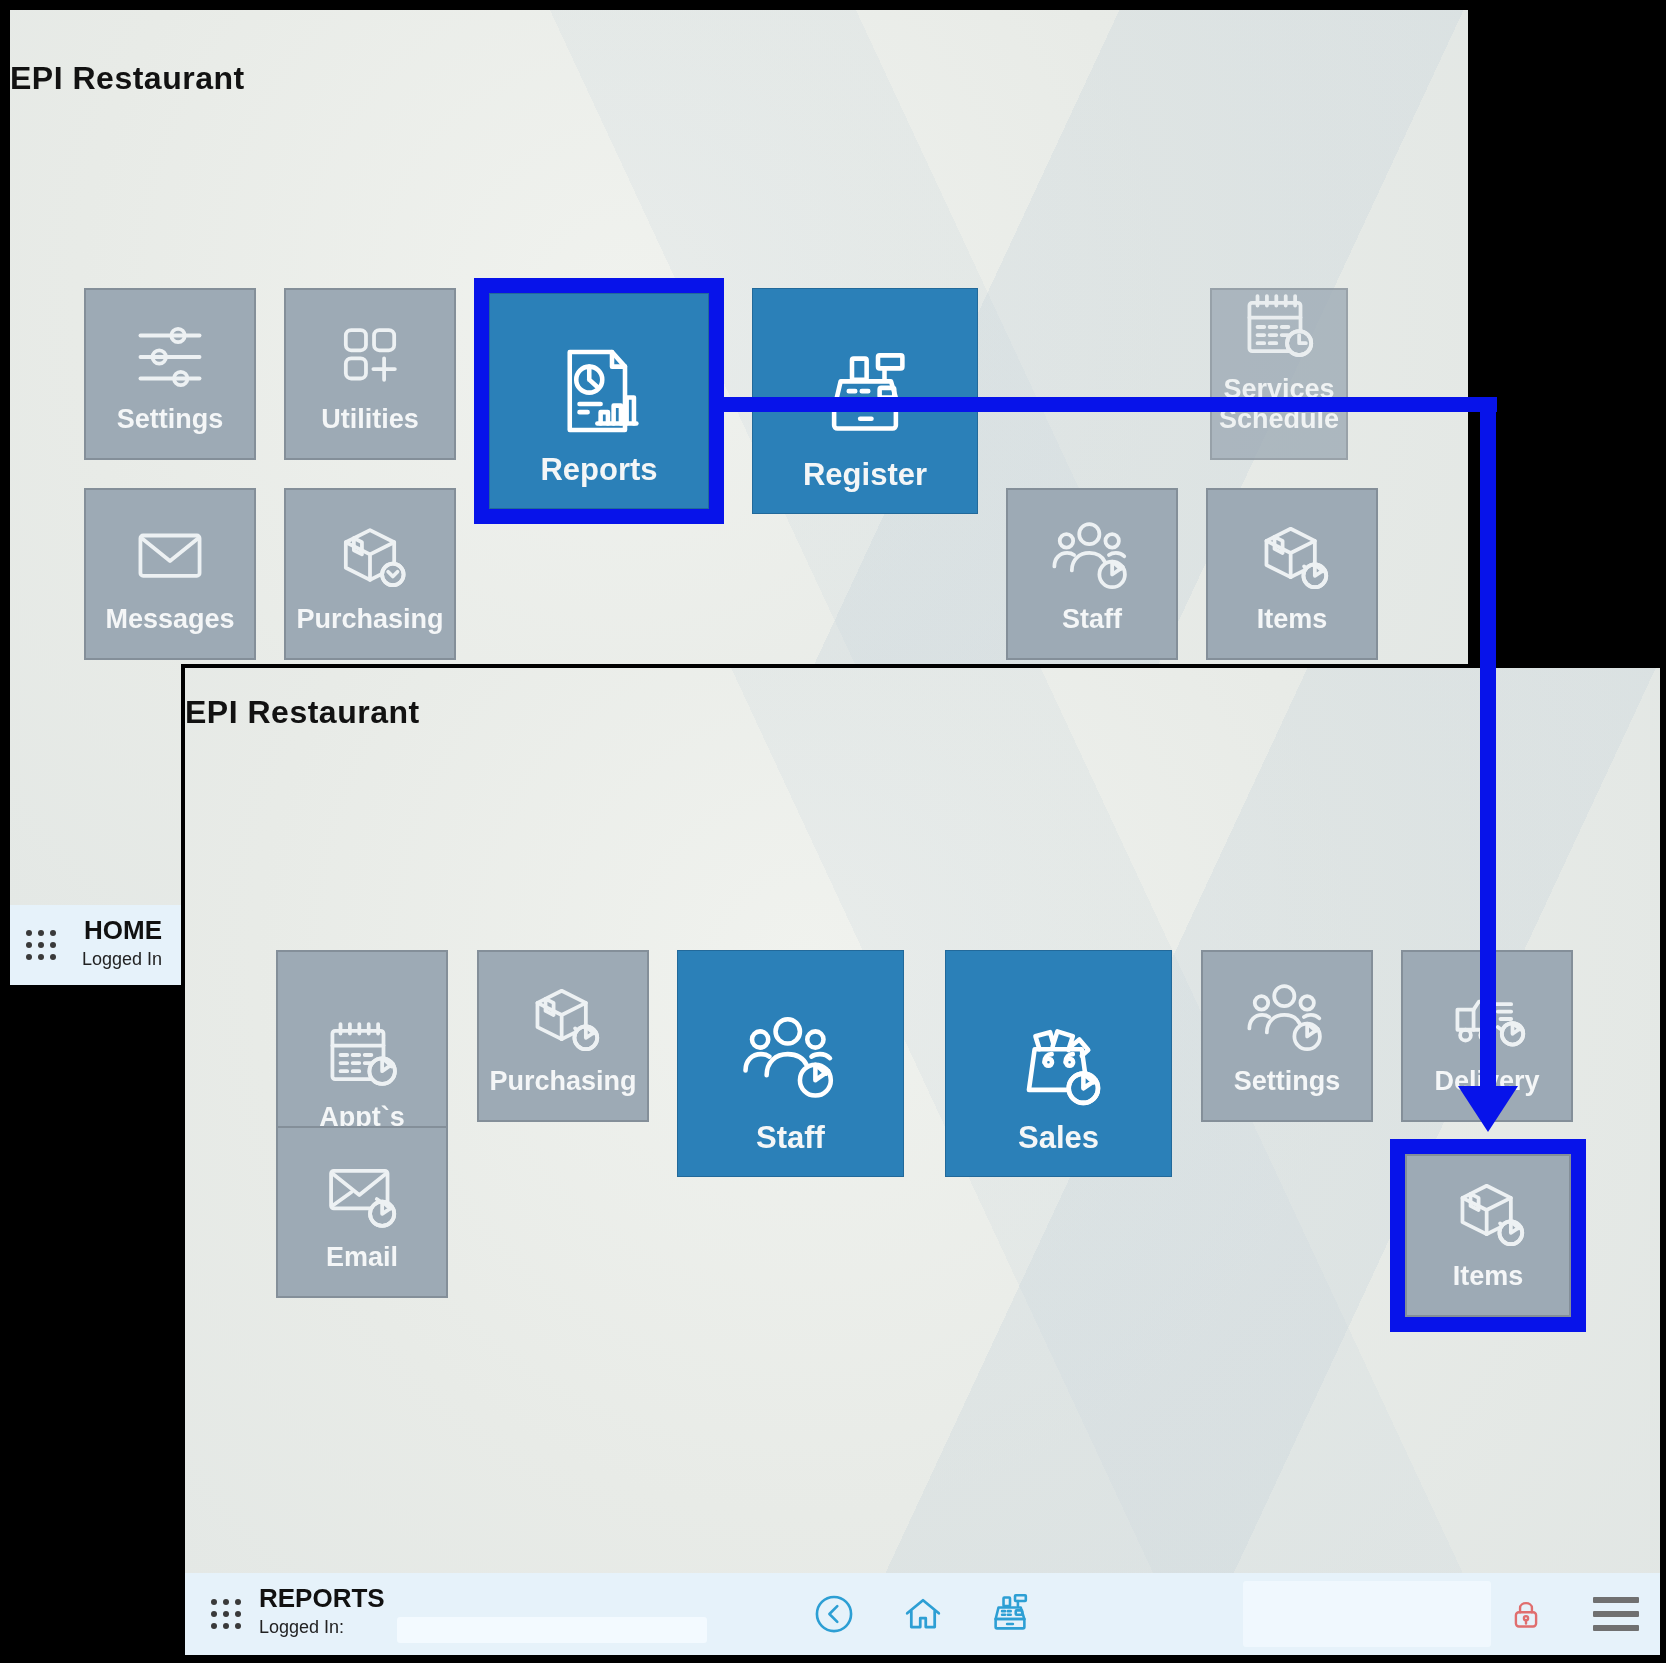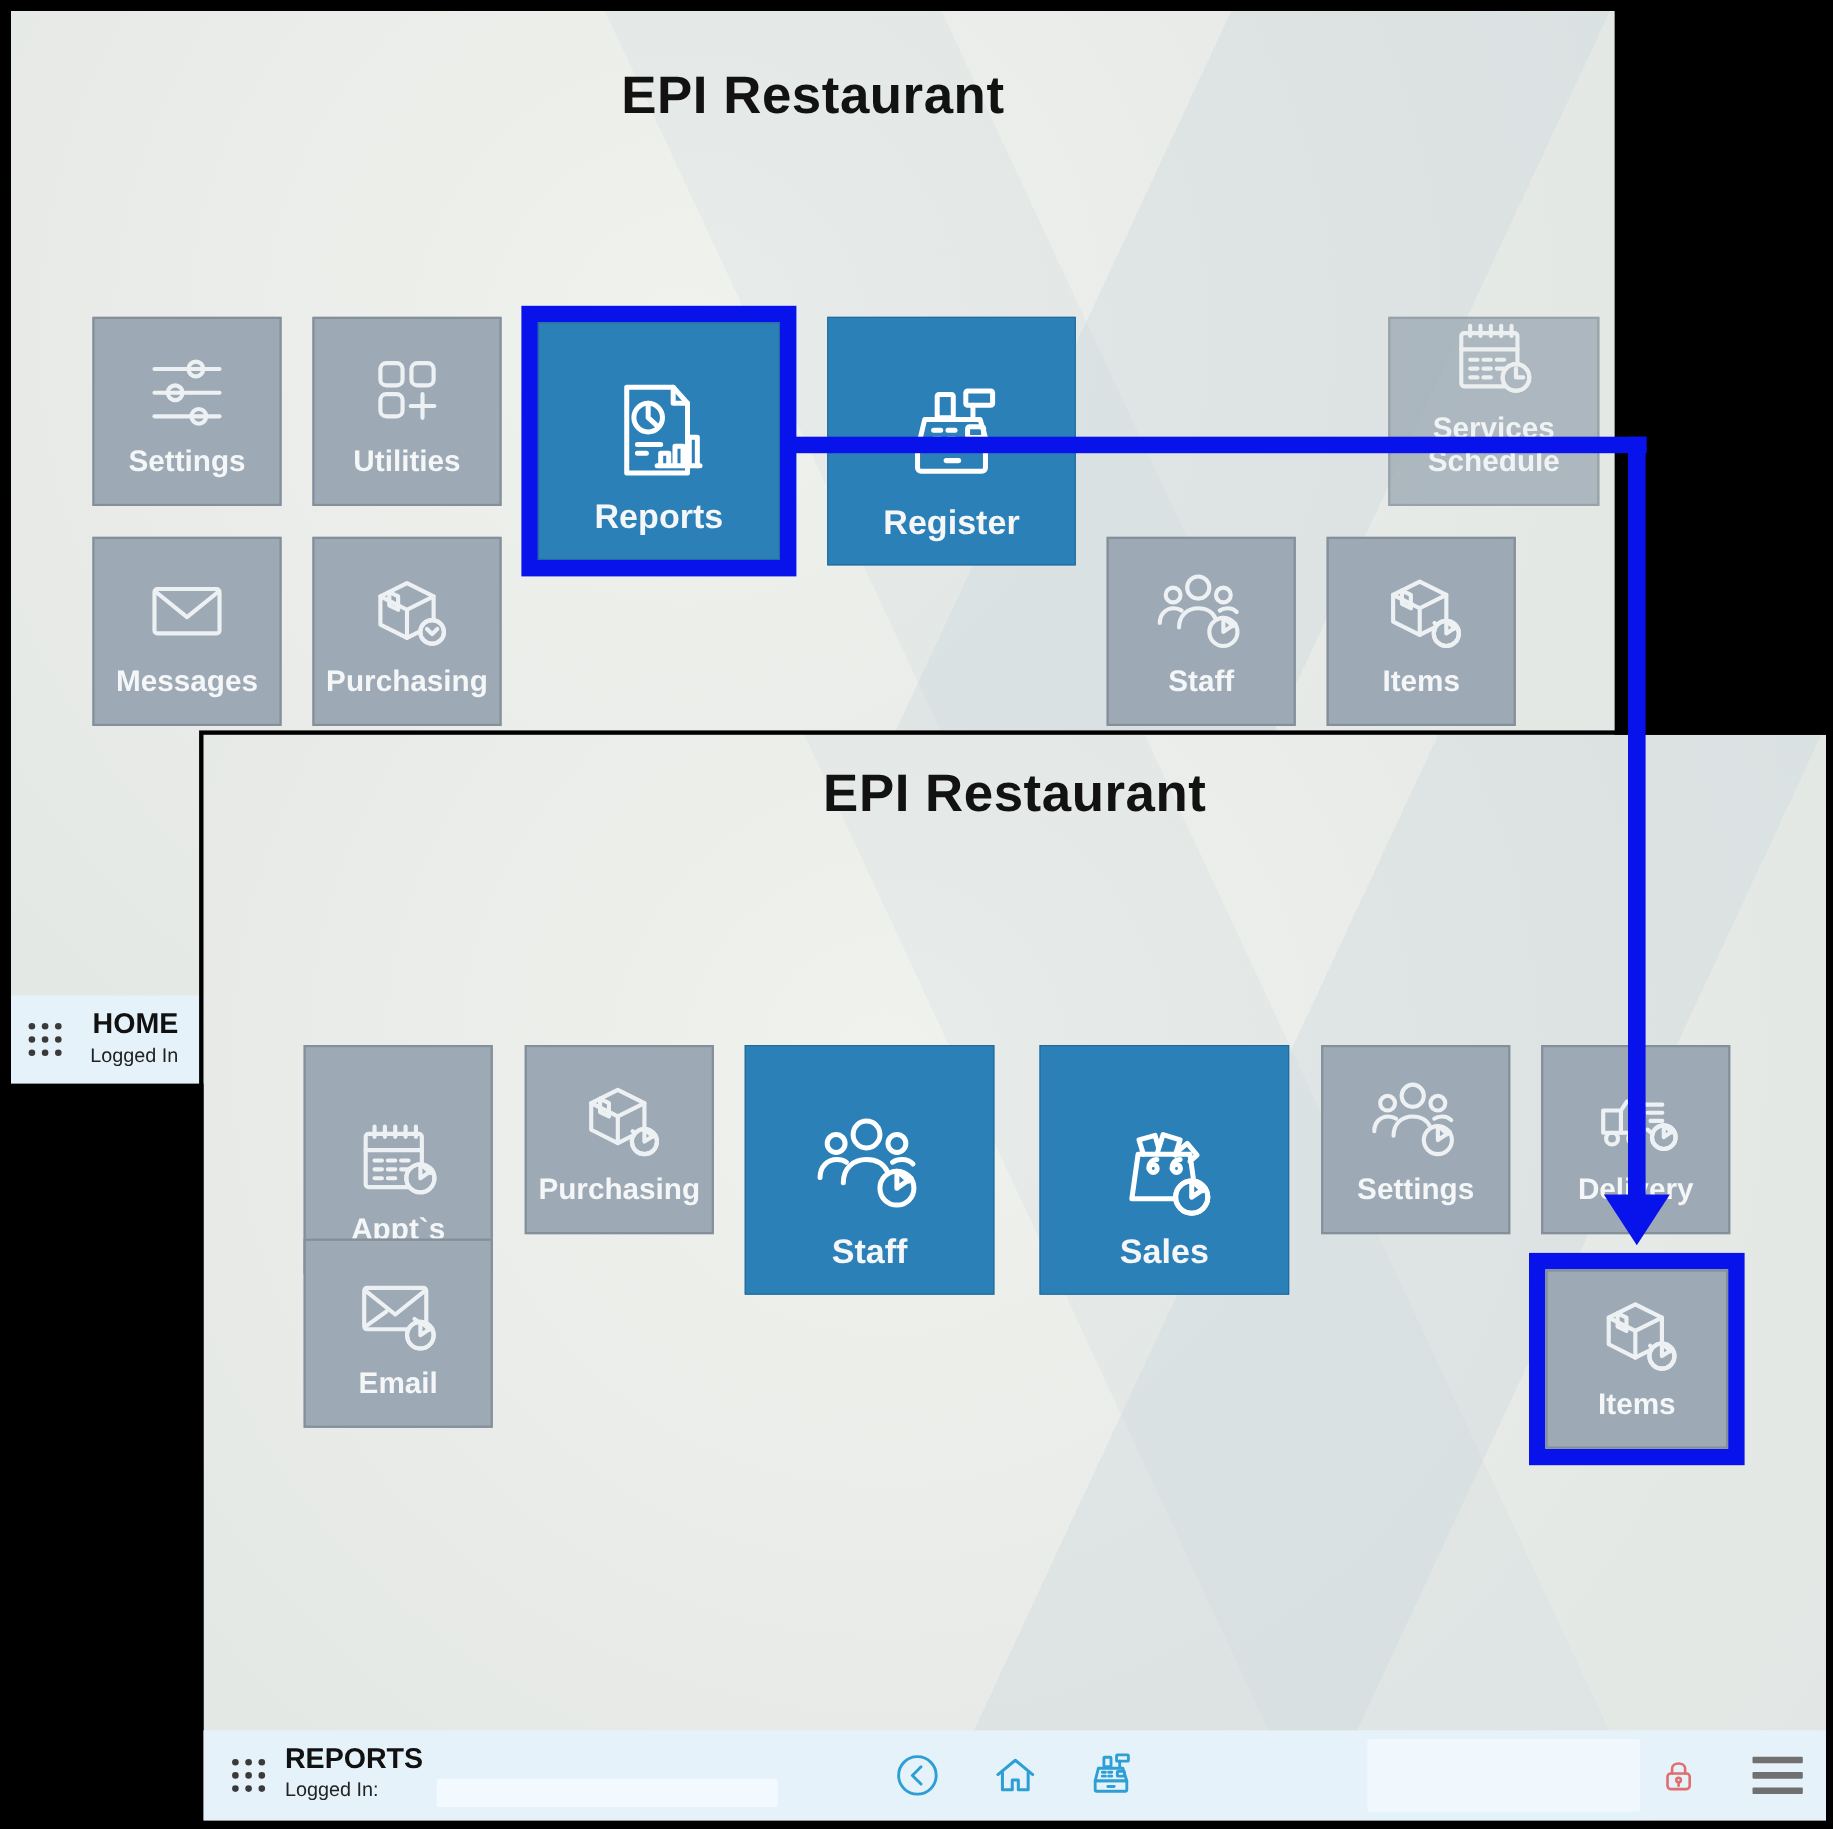--- a/index.html
+++ b/index.html
@@ -7,22 +7,22 @@
   .canvas{position:relative;width:1666px;height:1663px;background:#000;overflow:hidden;}
 
   .win{position:absolute;box-sizing:border-box;border:4px solid #000;
     background:
       linear-gradient(115deg, rgba(255,255,255,0) 58%, rgba(198,211,219,.30) 58%, rgba(198,211,219,.30) 76%, rgba(255,255,255,0) 76%),
       linear-gradient(65deg, rgba(255,255,255,0) 52%, rgba(206,217,223,.25) 52%, rgba(206,217,223,.25) 68%, rgba(255,255,255,0) 68%),
       radial-gradient(circle at 42% 30%, #f0f2ee 0%, #e8ebe7 50%, #e1e6e4 100%);}
   #back-window{left:6px;top:6px;width:1466px;height:983px;z-index:1;}
   #front-window{left:181px;top:664px;width:1483px;height:995px;z-index:2;}
 
-  .win-title{position:absolute;left:0;right:0;text-align:center;font-weight:bold;
-    font-size:48px;color:#121212;letter-spacing:.5px;}
+  .win-title{position:absolute;left:0;right:0;text-align:left;font-weight:bold;
+    font-size:32px;color:#121212;letter-spacing:.5px;}
   #back-window .win-title{top:50px;}
   #front-window .win-title{top:26px;}
 
   .tile{position:absolute;display:flex;flex-direction:column;align-items:center;
     justify-content:flex-end;box-sizing:border-box;cursor:pointer;}
   .tile.gray{background:#9daab5;border:2px solid #848f99;}
   .tile.blue{background:#2b80b8;border:1px solid #22699a;}
   .tile.dim{opacity:.78;}
   .ticon{display:block;width:86px;height:86px;margin-bottom:4px;color:#edf1f3;}
   .tile.blue .ticon{width:104px;height:104px;margin-bottom:10px;color:#fff;}
@@ -105,21 +105,21 @@
             <path d="M17 23h31l5 17H13z"></path>
             <path d="M22 29h4M30 29h4M22 34h4M30 34h4"></path>
             <rect x="41" y="27" width="9" height="6" rx="1"></rect>
             <path d="M13 40h38v10a2 2 0 0 1-2 2H15a2 2 0 0 1-2-2z"></path>
             <path d="M29 46h7"></path>
           </svg></span>
       <span class="tlabel">Register</span>
     </div>
 
 
-    <div class="tile gray dim" style="left:1252px;top:278px;width:192px;height:172px">
+    <div class="tile gray dim" style="left:1200px;top:278px;width:138px;height:172px">
       <span class="ticon"><svg viewBox="0 0 64 64" fill="none" stroke="currentColor" stroke-width="2.8" stroke-linecap="round" stroke-linejoin="round">
             <rect x="10" y="14" width="38" height="36" rx="2"></rect>
             <path d="M10 25h38"></path>
             <path d="M16 9v7M23 9v7M30 9v7M37 9v7M44 9v7"></path>
             <path d="M16 32h5M25 32h5M34 32h5M16 38h5M25 38h5M34 38h5M16 44h5M25 44h5"></path>
             <circle cx="47" cy="44" r="9" fill="#9daab5"></circle>
             <circle cx="47" cy="44" r="9"></circle>
             <path d="M47 44v-6M47 44h5"></path>
           </svg></span>
       <span class="tlabel">Services Schedule</span>

